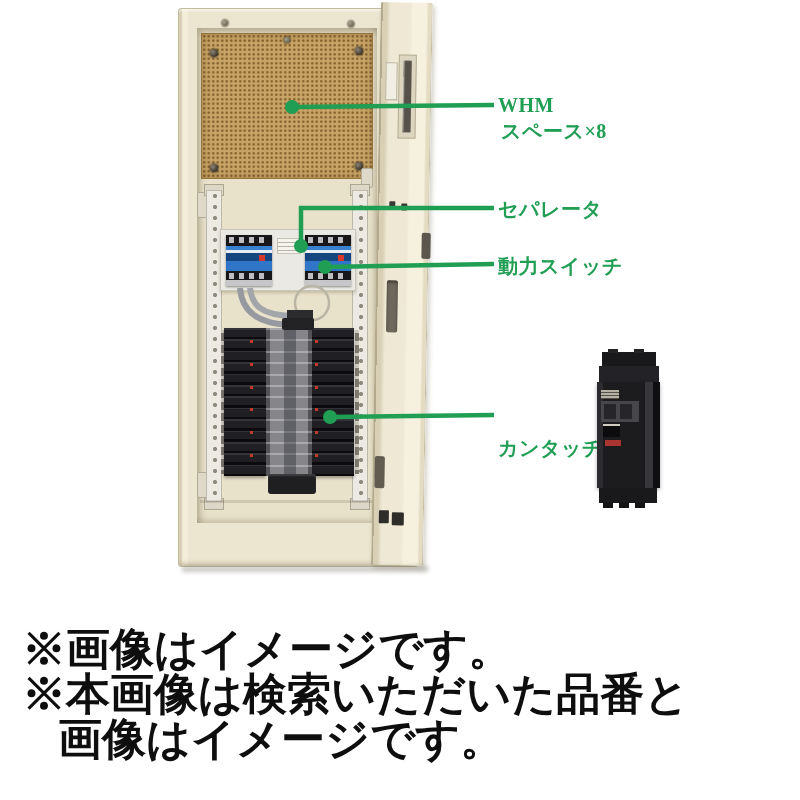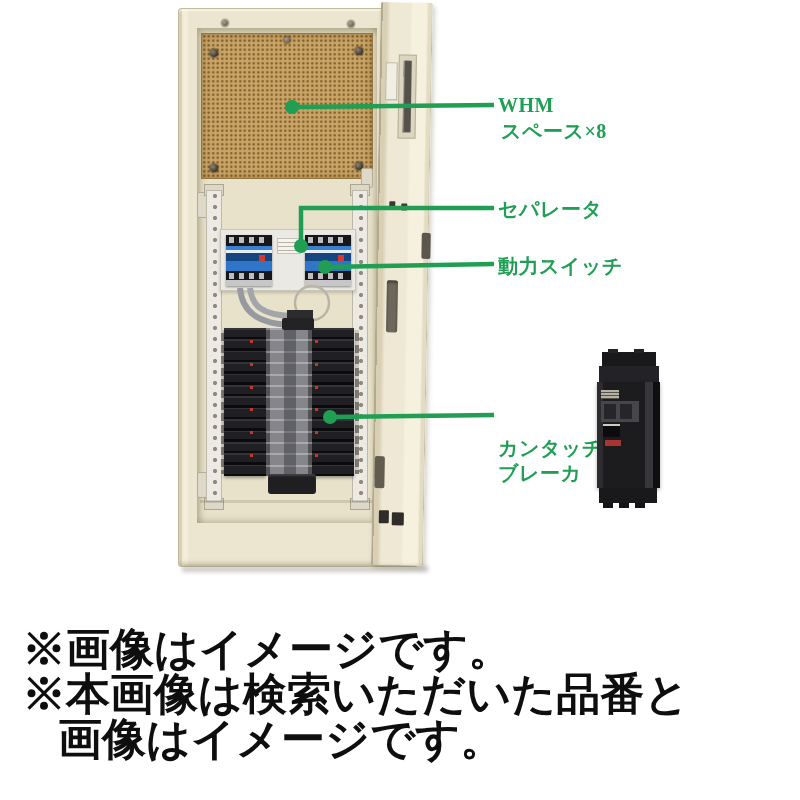--- a/index.html
+++ b/index.html
@@ -230,21 +230,20 @@
   </svg>
 
   <div class="abs callout-label" style="left:498px;top:92px;">
     <div>WHM</div>
     <div class="l2">スペース×8</div>
   </div>
   <div class="abs callout-label" style="left:498px;top:253px;">動力スイッチ</div>
   <div class="abs callout-label" style="left:498px;top:196px;">セパレータ</div>
   <div class="abs callout-label tight" style="left:498px;top:404px;margin-top:32px;">
     <div>カンタッチ</div>
-    <div>ブレーカ</div>
   </div>
 
   <div class="abs prod">
     <div class="p top-cap"></div>
     <div class="p shoulder"></div>
     <div class="p body"></div>
     <div class="p label"></div>
     <div class="p terminals"></div>
     <div class="p toggle"></div>
     <div class="p red"></div>

